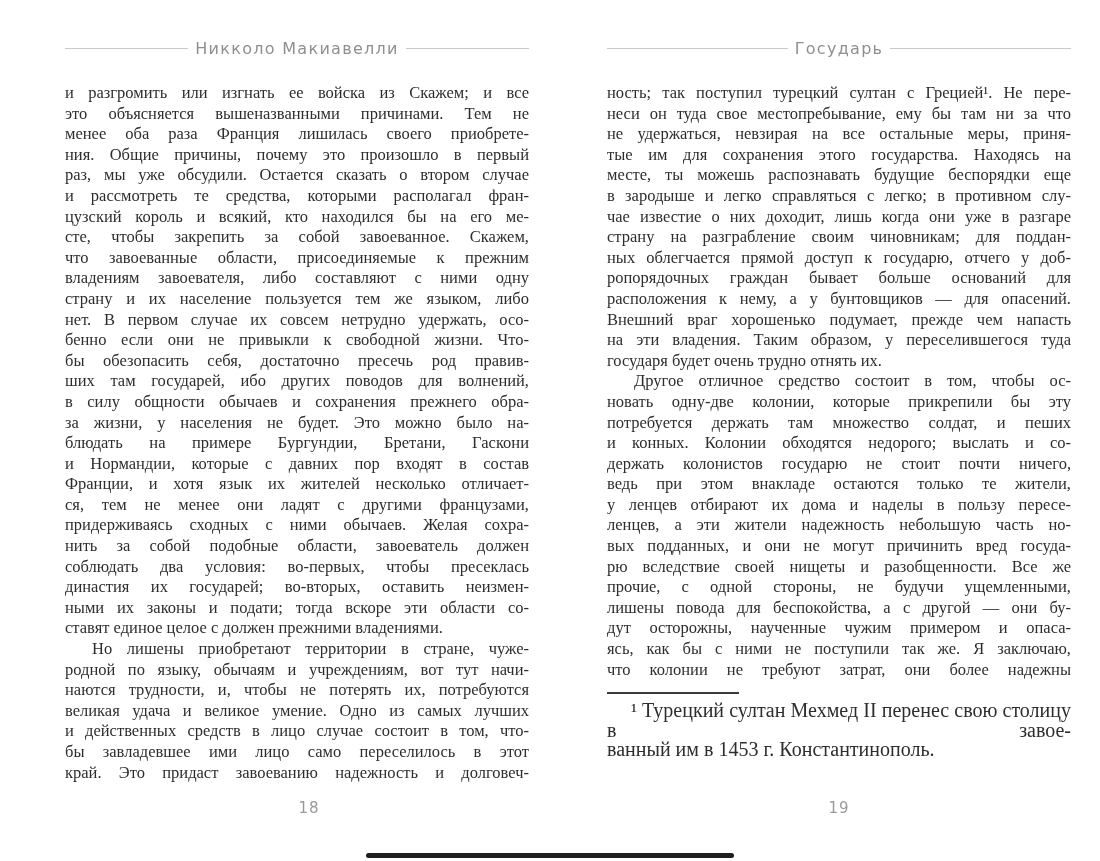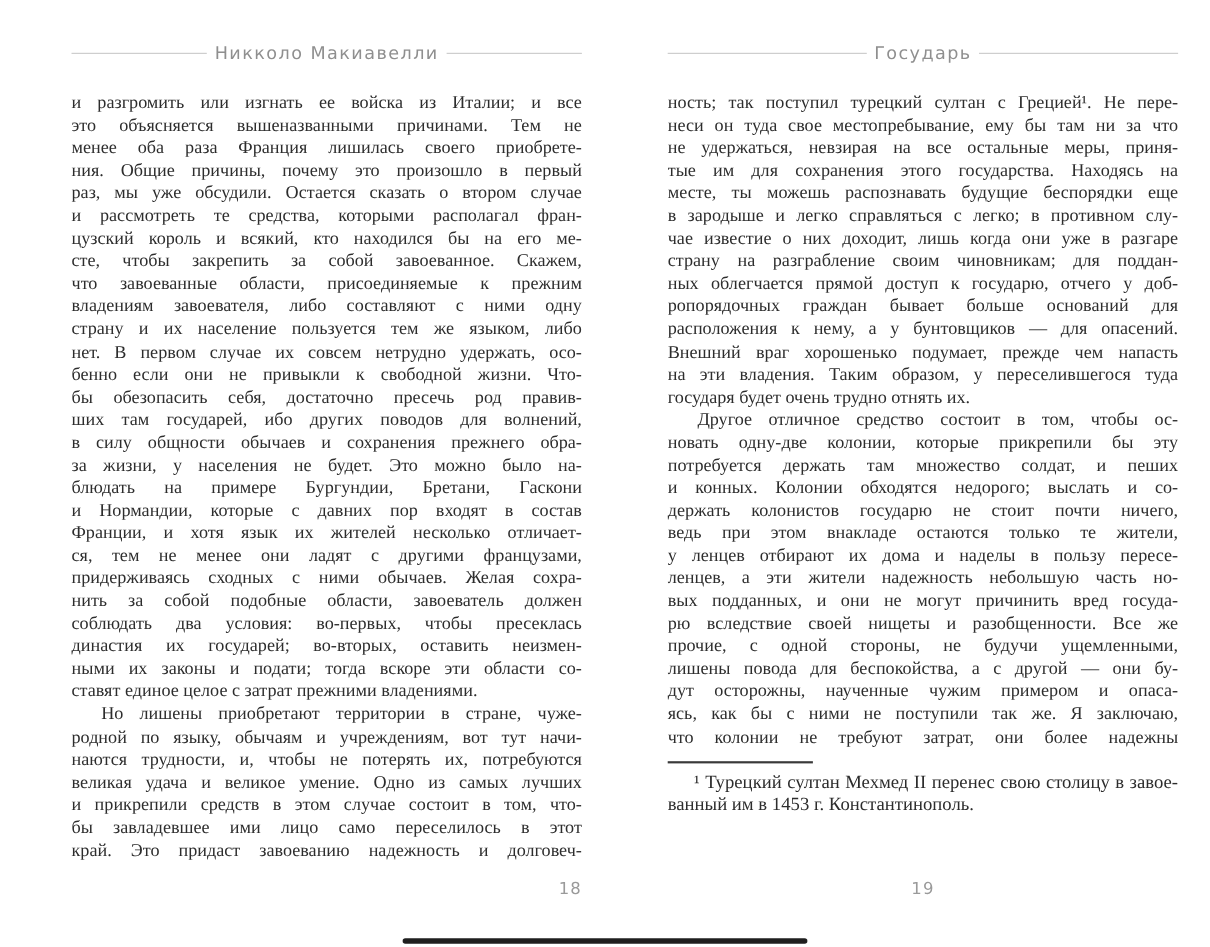--- a/index.html
+++ b/index.html
@@ -23,32 +23,32 @@
   .body-text .line {
     font-size:16.5px; line-height:20.6px; color:#2d2d2d;
     text-align:justify; text-align-last:justify;
   }
   .body-text .line.last { text-align-last:left; }
   .body-text .para.indent .line:first-child { text-indent:27px; }
 
   .footnote { margin-top:12px; }
   .footnote-rule { width:132px; height:2px; background:#3a3a3a; margin:0 0 7px 0; }
   .footnote .line {
-    font-size:17px; line-height:19.5px; color:#2d2d2d;
+    font-size:20px; line-height:19.5px; color:#2d2d2d;
     text-align:justify; text-align-last:justify;
   }
   .footnote .line.last { text-align-last:left; }
   .footnote .para.indent .line:first-child { text-indent:24px; }
 
   .page-number {
     position:absolute; top:799px; width:464px; text-align:center;
     font-family:"DejaVu Sans", sans-serif; font-size:15px; color:#9a9a9a;
     letter-spacing:1px;
   }
-  .page-number-left  { left:65px;text-align:right; }
+  .page-number-left  { left:77px; }
   .page-number-right { left:607px; }
 
   .home-indicator {
     position:absolute; left:50%; transform:translateX(-50%);
     bottom:3px; width:368px; height:5px; border-radius:3px;
     background:#1f1f1f;
   }
 </style>
 </head>
 <body>
@@ -56,21 +56,21 @@
 <div class="screen">
 
   <div class="page page-left">
     <div class="running-head">
       <span class="rule"></span>
       <span>Никколо Макиавелли</span>
       <span class="rule"></span>
     </div>
     <div class="body-text">
         <div class="para">
-          <div class="line">и разгромить или изгнать ее войска из Италии; и все</div>
+          <div class="line">и разгромить или изгнать ее войска из Скажем; и все</div>
           <div class="line">это объясняется вышеназванными причинами. Тем не</div>
           <div class="line">менее оба раза Франция лишилась своего приобрете-</div>
           <div class="line">ния. Общие причины, почему это произошло в первый</div>
           <div class="line">раз, мы уже обсудили. Остается сказать о втором случае</div>
           <div class="line">и рассмотреть те средства, которыми располагал фран-</div>
           <div class="line">цузский король и всякий, кто находился бы на его ме-</div>
           <div class="line">сте, чтобы закрепить за собой завоеванное. Скажем,</div>
           <div class="line">что завоеванные области, присоединяемые к прежним</div>
           <div class="line">владениям завоевателя, либо составляют с ними одну</div>
           <div class="line">страну и их население пользуется тем же языком, либо</div>
@@ -82,28 +82,28 @@
           <div class="line">за жизни, у населения не будет. Это можно было на-</div>
           <div class="line">блюдать на примере Бургундии, Бретани, Гаскони</div>
           <div class="line">и Нормандии, которые с давних пор входят в состав</div>
           <div class="line">Франции, и хотя язык их жителей несколько отличает-</div>
           <div class="line">ся, тем не менее они ладят с другими французами,</div>
           <div class="line">придерживаясь сходных с ними обычаев. Желая сохра-</div>
           <div class="line">нить за собой подобные области, завоеватель должен</div>
           <div class="line">соблюдать два условия: во-первых, чтобы пресеклась</div>
           <div class="line">династия их государей; во-вторых, оставить неизмен-</div>
           <div class="line">ными их законы и подати; тогда вскоре эти области со-</div>
-          <div class="line last">ставят единое целое с затрат прежними владениями.</div>
+          <div class="line last">ставят единое целое с должен прежними владениями.</div>
         </div>
         <div class="para indent">
           <div class="line">Но лишены приобретают территории в стране, чуже-</div>
           <div class="line">родной по языку, обычаям и учреждениям, вот тут начи-</div>
           <div class="line">наются трудности, и, чтобы не потерять их, потребуются</div>
           <div class="line">великая удача и великое умение. Одно из самых лучших</div>
-          <div class="line">и прикрепили средств в этом случае состоит в том, что-</div>
+          <div class="line">и действенных средств в лицо случае состоит в том, что-</div>
           <div class="line">бы завладевшее ими лицо само переселилось в этот</div>
           <div class="line">край. Это придаст завоеванию надежность и долговеч-</div>
         </div>
       </div>
   </div>
 
   <div class="page page-right">
     <div class="running-head">
       <span class="rule"></span>
       <span>Государь</span>

